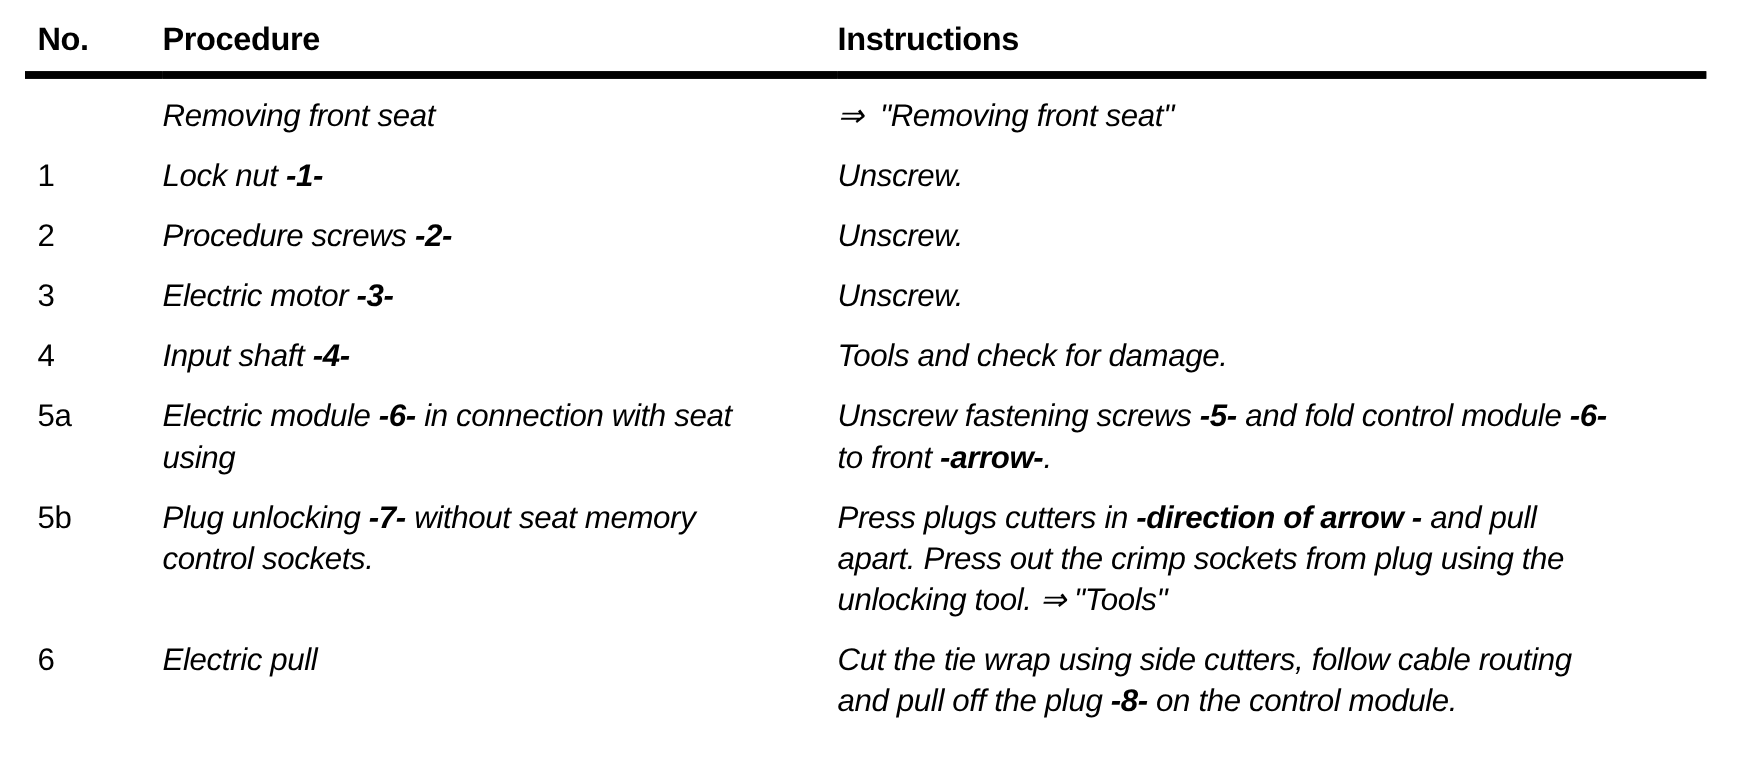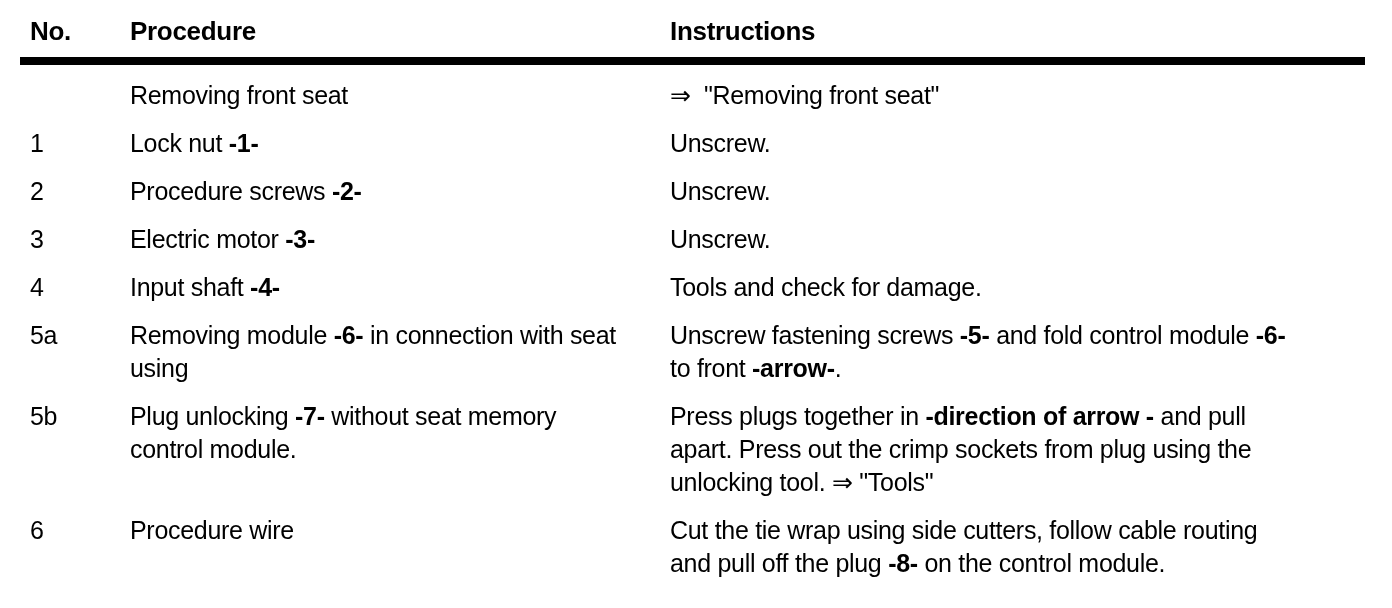--- a/index.html
+++ b/index.html
@@ -29,27 +29,27 @@
     text-align: left;
     vertical-align: top;
     font-size: 25px;
     line-height: 33px;
     letter-spacing: -0.3px;
     padding: 0;
   }
   thead th {
     font-weight: bold;
     font-size: 26px;
-    border-bottom: 8px solid #000000;
+    border-bottom: 6px solid #000000;
     padding-bottom: 9px;
   }
   th.col-no, td.col-no { padding-left: 10px; }
   tbody td { padding-bottom: 15px; }
   tbody tr:first-child td { padding-top: 14px; }
-  td .line { white-space: pre; }
+  td .line { white-space: pre; font-style: italic; }
   td .line b { font-weight: bold; }
 </style>
 </head>
 <body>
 
 <div class="doc">
   <table class="proc-table">
     <colgroup>
       <col class="c-no">
       <col class="c-proc">
@@ -104,44 +104,44 @@
           <td class="col-procedure">
             <div class="line"><span>Input shaft </span><b>-4-</b></div>
           </td>
           <td class="col-instructions">
             <div class="line"><span>Tools and check for damage.</span></div>
           </td>
         </tr>
         <tr>
           <td class="col-no">5a</td>
           <td class="col-procedure">
-            <div class="line"><span>Removing module </span><b>-6-</b><span> in connection with seat</span></div>
+            <div class="line"><span>Electric module </span><b>-6-</b><span> in connection with seat</span></div>
             <div class="line"><span>using</span></div>
           </td>
           <td class="col-instructions">
             <div class="line"><span>Unscrew fastening screws </span><b>-5-</b><span> and fold control module </span><b>-6-</b></div>
             <div class="line"><span>to front </span><b>-arrow-</b><span>.</span></div>
           </td>
         </tr>
         <tr>
           <td class="col-no">5b</td>
           <td class="col-procedure">
             <div class="line"><span>Plug unlocking </span><b>-7-</b><span> without seat memory</span></div>
-            <div class="line"><span>control module.</span></div>
+            <div class="line"><span>control sockets.</span></div>
           </td>
           <td class="col-instructions">
-            <div class="line"><span>Press plugs together in </span><b>-direction of arrow -</b><span> and pull</span></div>
+            <div class="line"><span>Press plugs cutters in </span><b>-direction of arrow -</b><span> and pull</span></div>
             <div class="line"><span>apart. Press out the crimp sockets from plug using the</span></div>
             <div class="line"><span>unlocking tool. ⇒ "Tools"</span></div>
           </td>
         </tr>
         <tr>
           <td class="col-no">6</td>
           <td class="col-procedure">
-            <div class="line"><span>Procedure wire</span></div>
+            <div class="line"><span>Electric pull</span></div>
           </td>
           <td class="col-instructions">
             <div class="line"><span>Cut the tie wrap using side cutters, follow cable routing</span></div>
             <div class="line"><span>and pull off the plug </span><b>-8-</b><span> on the control module.</span></div>
           </td>
         </tr>
       </tbody>
   </table>
 </div>
 

